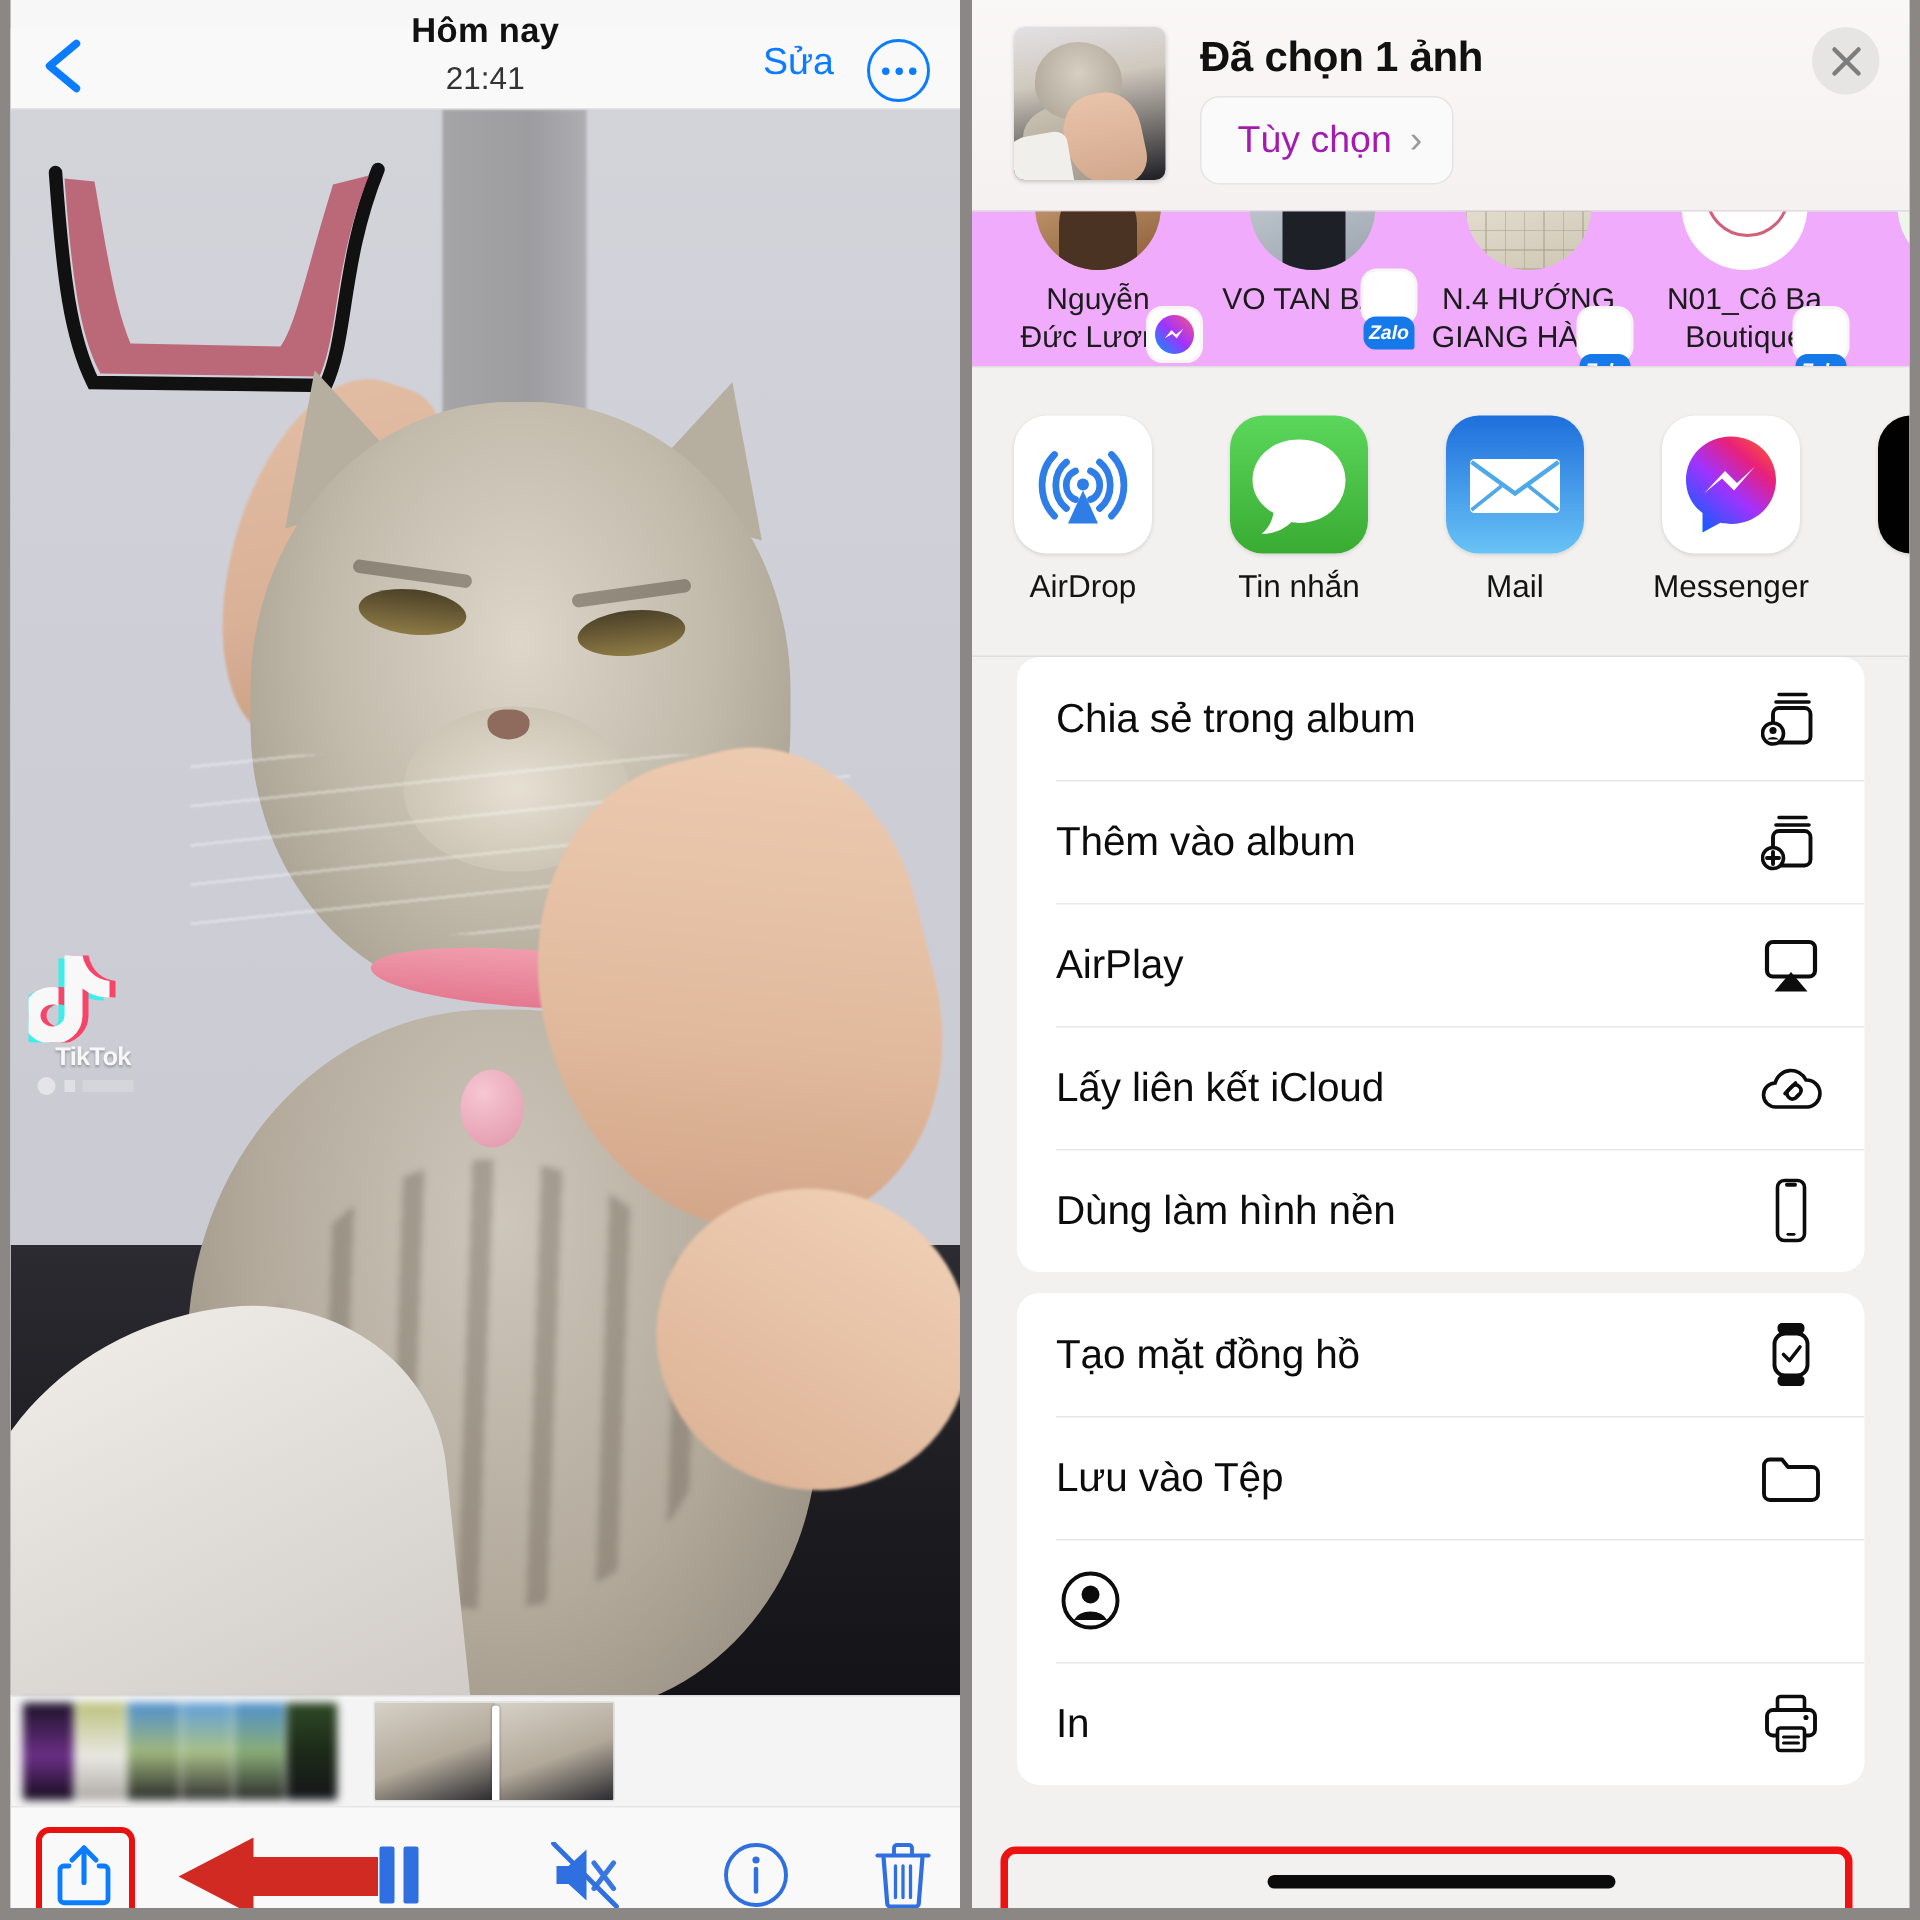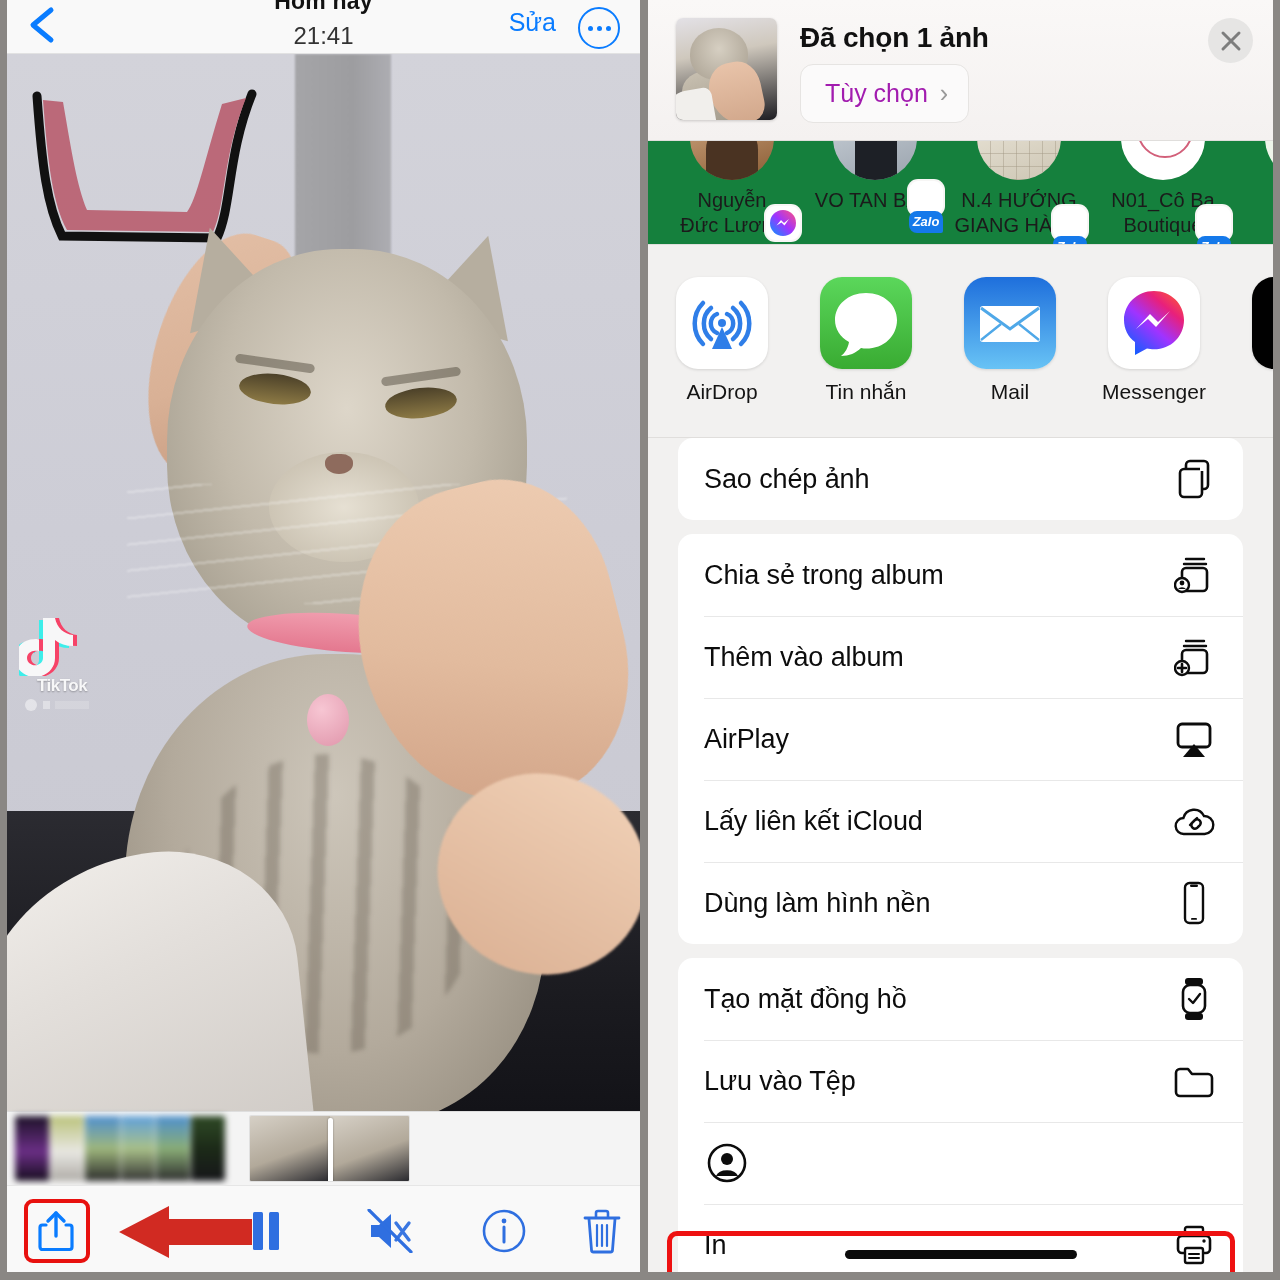--- a/index.html
+++ b/index.html
@@ -12,28 +12,29 @@
   .screen{position:relative;width:1280px;height:1280px;}
 
   
   .left-panel{
     position:absolute;left:7px;top:0;width:633px;height:1272px;
     background:#f7f7f7;overflow:hidden;
   }
   .nav-bar{
     position:relative;height:53px;background:#f9f9f9;
     border-bottom:1px solid #e2e2e2;
+    margin-top:19px;
   }
   .nav-title{
     position:absolute;left:0;right:0;top:-12px;text-align:center;
     font-size:23px;color:#111;font-weight:600;letter-spacing:.2px;
   }
   .nav-sub{
     position:absolute;left:0;right:0;top:22px;text-align:center;
-    font-size:24px;color:#333;
+    font-size:21px;color:#333;
   }
   .back-chev{
     position:absolute;left:18px;top:4px;width:34px;height:42px;
     cursor:pointer;
   }
   .back-chev svg{display:block;}
   .nav-edit{
     position:absolute;right:84px;top:8px;font-size:25px;color:#0a7cff;
     cursor:pointer;
   }
@@ -256,21 +257,21 @@
   .sh-opts span{font-size:25px;color:#a21caf;}
   .sh-opts .chev{margin-left:12px;color:#9a9a9a;font-size:25px;}
   .sh-close{
     position:absolute;right:20px;top:18px;width:45px;height:45px;
     border-radius:50%;background:#e6e5e4;cursor:pointer;
     display:flex;align-items:center;justify-content:center;
   }
 
   
   .contacts{
-    position:relative;height:103px;background:#15803d;
+    position:relative;height:103px;background:#f0abfc;
     border-bottom:1px solid #e0dedc;overflow:hidden;
   }
   .contact{
     position:absolute;top:-45px;width:132px;text-align:center;
   }
   .contact .ava{
     position:relative;margin:0 auto;width:84px;height:84px;border-radius:50%;
     overflow:hidden;
   }
   .contact .badge{
@@ -606,31 +607,20 @@
             <circle cx="62" cy="46" r="22" fill="#25f4ee"></circle>
             <circle cx="68" cy="46" r="22" fill="#ffffff"></circle>
           </svg>
         </div>
         <div class="aname"></div>
       </div>
     </div>
 
     <div class="actions">
 
-      <div class="group">
-        <div class="row">
-          <div class="lbl">Sao chép ảnh</div>
-          <div class="rico">
-            <svg width="38" height="42" viewBox="0 0 38 42">
-              <rect x="11" y="3" width="22" height="28" rx="4" fill="none" stroke="#0c0c0c" stroke-width="2.6"></rect>
-              <path d="M25 11 H9 a4 4 0 0 0 -4 4 V35 a4 4 0 0 0 4 4 H23 a4 4 0 0 0 4 -4 V13" fill="#fff" stroke="#0c0c0c" stroke-width="2.6" stroke-linejoin="round"></path>
-            </svg>
-          </div>
-        </div>
-      </div>
 
       <div class="group">
         <div class="row">
           <div class="lbl">Chia sẻ trong album</div>
           <div class="rico">
             <svg width="40" height="42" viewBox="0 0 40 42">
               <path d="M12 5 H30 M10 10 H32" stroke="#0c0c0c" stroke-width="2.4" stroke-linecap="round"></path>
               <rect x="8" y="14" width="25" height="23" rx="4" fill="none" stroke="#0c0c0c" stroke-width="2.6"></rect>
               <circle cx="8" cy="31" r="7" fill="#fff" stroke="#0c0c0c" stroke-width="2.4"></circle>
               <circle cx="8" cy="29" r="2.4" fill="#0c0c0c"></circle>

